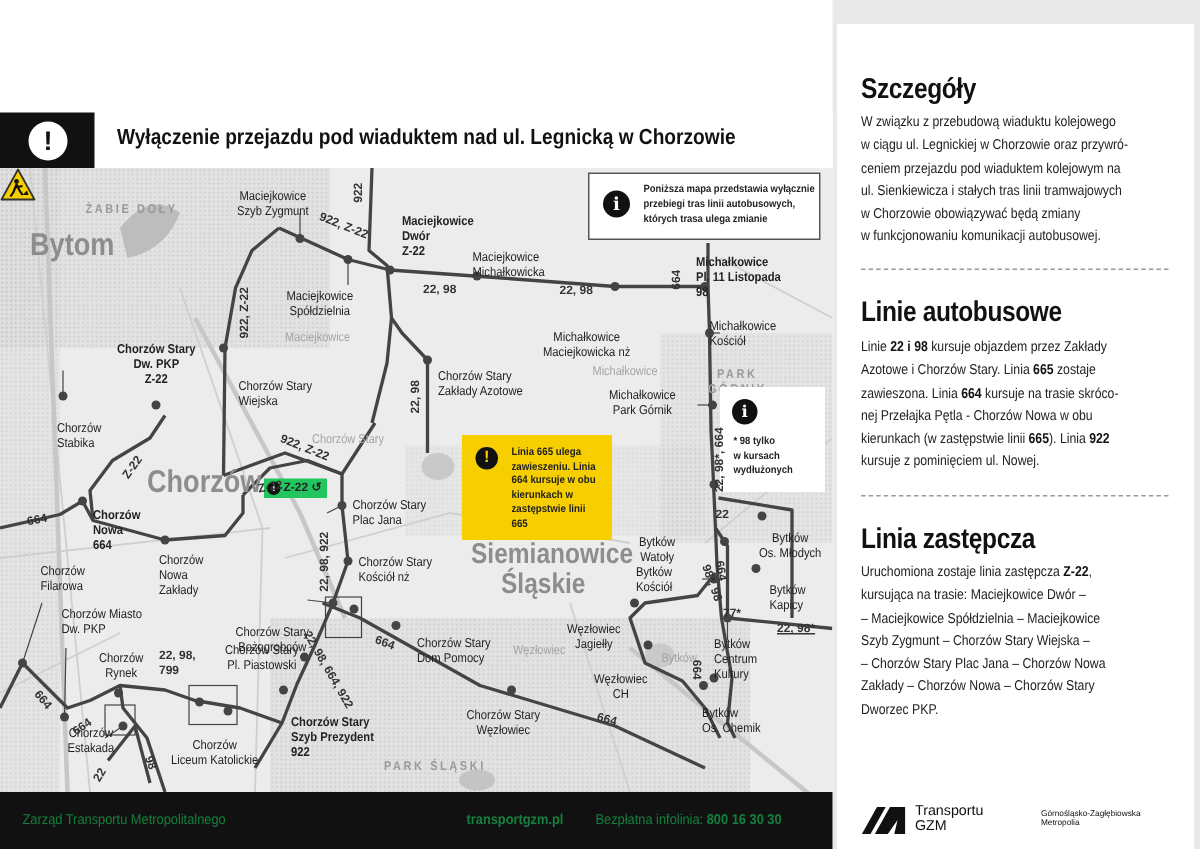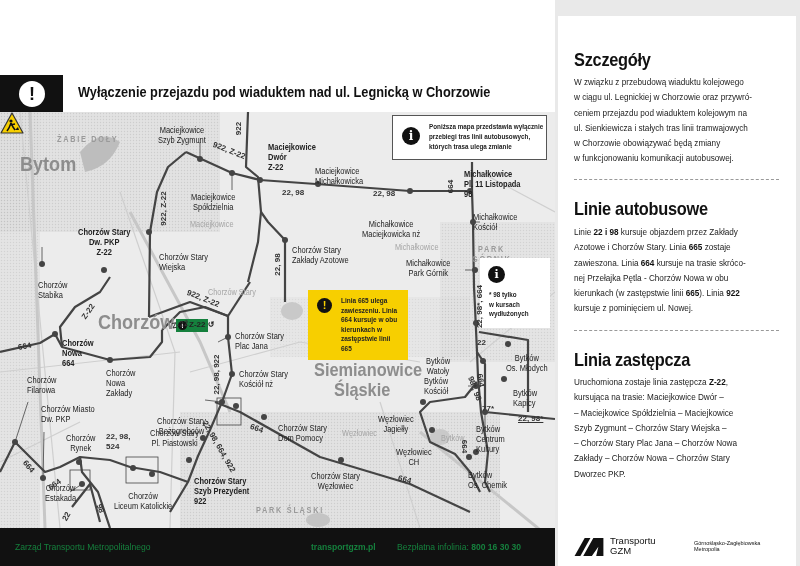--- a/index.html
+++ b/index.html
@@ -34,21 +34,21 @@
   .info-box .i-text { position: absolute; left: 36px; top: 6px; font-size: 7px; line-height: 10px; font-weight: bold; color: #222; transform: scaleX(0.9); transform-origin: left top; white-space: nowrap; }
 
   .alert-box { position: absolute; left: 308px; top: 178px; width: 100px; height: 70px; background: #f7cf00; }
   .alert-box .a-icon { position: absolute; left: 9px; top: 8px; width: 15px; height: 15px; border-radius: 50%; background: #111; color: #f7cf00; font-weight: bold; font-size: 11px; text-align: center; line-height: 15px; }
   .alert-box .a-text { position: absolute; left: 33px; top: 6px; font-size: 7.2px; line-height: 9.6px; font-weight: bold; color: #222; transform: scaleX(0.9); transform-origin: left top; white-space: nowrap; }
 
   .note-box { position: absolute; left: 480px; top: 146px; width: 70px; height: 70px; background: #fff; }
   .note-box .i-icon { position: absolute; left: 8px; top: 8px; width: 17px; height: 17px; border-radius: 50%; background: #111; color: #fff; font-weight: bold; font-size: 11px; text-align: center; line-height: 17px; font-family: "DejaVu Serif", serif; }
   .note-box .n-text { position: absolute; left: 9px; top: 32px; font-size: 7px; line-height: 9.5px; font-weight: bold; color: #222; transform: scaleX(0.9); transform-origin: left top; white-space: nowrap; }
 
-  .z22-tag { position: absolute; left: 176px; top: 207px; width: 32px; height: 13px; background: #15803d; }
+  .z22-tag { position: absolute; left: 176px; top: 207px; width: 42px; height: 13px; background: #22c55e; }
   .z22-tag .i-dot { position: absolute; left: 2px; top: 2px; width: 9px; height: 9px; border-radius: 50%; background: #111; color: #fff; font-size: 7px; text-align: center; line-height: 9px; font-weight: bold; }
   .z22-tag .t { position: absolute; left: 13px; top: 1px; font-size: 8px; font-weight: bold; color: #222; white-space: nowrap; }
 
   .works-sign { position: absolute; left: 114px; top: 150px; width: 24px; height: 22px; }
 
   .footer { position: absolute; left: 0; top: 528px; width: 555px; height: 50px; background: #111; color: #15803d; }
   .footer .org { position: absolute; left: 15px; top: 13px; font-size: 9.5px; white-space: nowrap; transform: scaleX(0.9); transform-origin: left top; }
   .footer .url { position: absolute; left: 311px; top: 13px; font-size: 9.5px; font-weight: bold; white-space: nowrap; transform: scaleX(0.9); transform-origin: left top; }
   .footer .hotline { position: absolute; left: 397px; top: 13px; font-size: 9.5px; white-space: nowrap; transform: scaleX(0.9); transform-origin: left top; }
   .footer .hotline b { font-weight: bold; }
@@ -418,21 +418,21 @@
     <div class="route-lbl" style="left:266px; top:148px; transform:rotate(-90deg);">22, 98</div>
     <div class="route-lbl" style="left:444px; top:70px; transform:rotate(-90deg);">664</div>
     <div class="route-lbl" style="left:80px; top:195px; transform:rotate(-55deg);">Z-22</div>
     <div class="route-lbl" style="left:172px; top:208px; transform:rotate(-10deg);">Z-22</div>
     <div class="route-lbl" style="left:186px; top:182px; transform:rotate(22deg);">922, Z-22</div>
     <div class="route-lbl" style="left:18px; top:230px; transform:rotate(-10deg);">664</div>
     <div class="route-lbl" style="left:196px; top:258px; transform:rotate(-90deg);">22, 98, 922</div>
     <div class="route-lbl" style="left:250px; top:312px; transform:rotate(20deg);">664</div>
     <div class="route-lbl" style="left:22px; top:350px; transform:rotate(50deg);">664</div>
     <div class="route-lbl" style="left:48px; top:368px; transform:rotate(-35deg);">664</div>
-    <div class="route-lbl" style="left:106px; top:320px; width:30px; white-space:normal; line-height:10px;">22, 98, 524</div>
+    <div class="route-lbl" style="left:106px; top:320px; width:30px; white-space:normal; line-height:10px;">22, 98, 799</div>
     <div class="route-lbl" style="left:190px; top:330px; transform:rotate(60deg);">22, 98, 664, 922</div>
     <div class="route-lbl" style="left:96px; top:392px; transform:rotate(70deg);">98</div>
     <div class="route-lbl" style="left:62px; top:400px; transform:rotate(-60deg);">22</div>
     <div class="route-lbl" style="left:458px; top:190px; transform:rotate(-90deg);">22, 98*, 664</div>
     <div class="route-lbl" style="left:477px; top:226px;">22</div>
     <div class="route-lbl" style="left:462px; top:272px; transform:rotate(70deg);">98*, 98</div>
     <div class="route-lbl" style="left:474px; top:264px; transform:rotate(80deg);">664</div>
     <div class="route-lbl" style="left:482px; top:292px;">77*</div>
     <div class="route-lbl" style="left:518px; top:302px;text-decoration:underline;">22, 98*</div>
     <div class="route-lbl" style="left:458px; top:330px; transform:rotate(90deg);">664</div>

